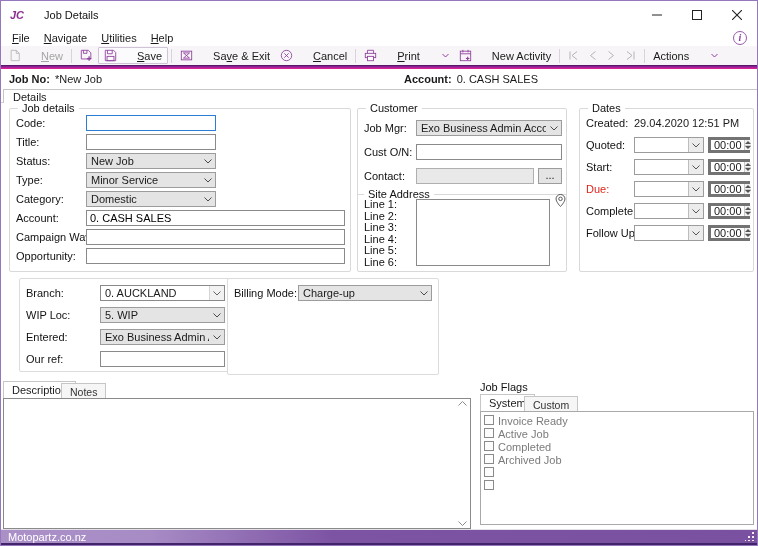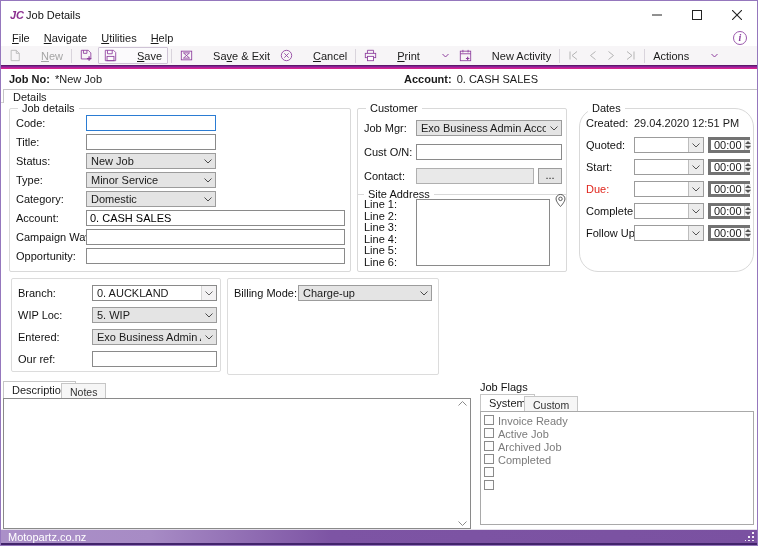--- a/index.html
+++ b/index.html
@@ -2,21 +2,21 @@
 <html><head>
 <meta charset="utf-8">
 <style>
   * { margin:0; padding:0; box-sizing:border-box; }
   html,body { background:#cfcfcf; }
   body { font-family:"Liberation Sans","DejaVu Sans",sans-serif; font-size:11px; color:#1a1a1a; }
   .window { position:relative; width:758px; height:546px; background:#fff; border:1px solid #9577bd; overflow:hidden; }
 
   
   .titlebar { height:28px; background:#fff; display:flex; align-items:center; padding-left:9px; }
-  .jc-badge { color:#8b2f8f; font-weight:bold; font-style:italic; font-size:11px; margin-right:2px; }
+  .jc-badge { color:#8b2f8f; font-weight:bold; font-style:italic; font-size:11px; margin-right:20px; }
   .win-title { font-size:11px; color:#111; }
   .win-controls { margin-left:auto; display:flex; height:100%; }
   .win-btn { width:40px; display:flex; align-items:center; justify-content:center; color:#222; }
   .win-btn svg { display:block; }
 
   
   .menubar { height:17px; background:#fff; display:flex; align-items:center; padding:0 4px; }
   .menu-item { padding:1px 7px; color:#1a1a1a; }
   .menubar .spacer { flex:1; }
   .info-icon { width:14px; height:14px; border:1px solid #9b59ad; border-radius:50%; color:#8b3f9e; font-family:"Liberation Serif",serif; font-style:italic; font-weight:bold; font-size:10px; display:flex; align-items:center; justify-content:center; margin-right:6px; }
@@ -367,21 +367,21 @@
       </div>
       <div class="addr-box" style="left:58px; top:90px; width:134px; height:67px;"></div>
       <span class="pin" style="left:196px; top:84px;">
         <svg width="13" height="15" viewBox="0 0 14 16">
             <path d="M7 1.5 a4.8 4.8 0 0 1 4.8 4.8 c0 3.2-4.8 8.2-4.8 8.2 s-4.8-5-4.8-8.2 A4.8 4.8 0 0 1 7 1.5 z" fill="none" stroke="currentColor"></path>
             <circle cx="7" cy="6.2" r="1.9" fill="none" stroke="currentColor"></circle>
           </svg>
       </span>
     </div>
 
-    <div class="groupbox" style="left:578px; top:5px; width:175px; height:164px;border-radius:19px;">
+    <div class="groupbox" style="left:578px; top:5px; width:175px; height:164px;">
       <span class="legend">Dates</span>
 
       <div class="frow" style="left:6px; top:8px;">
           <span class="flabel">Created:</span>
         </div>
       <div class="frow" style="left:54px; top:8px;">
           <span>29.04.2020 12:51 PM</span>
         </div>
 
       <div class="frow" style="left:6px; top:30px;">
@@ -493,21 +493,21 @@
             <div class="up">
               <span class="arr-up"></span>
             </div>
             <div>
               <span class="arr-dn"></span>
             </div>
           </span>
       </div>
     </div>
 
-    <div class="panel" style="left:10px; top:175px; width:210px; height:94px;">
+    <div class="panel" style="left:18px; top:175px; width:210px; height:94px;">
       <div class="frow" style="left:6px; top:8px;">
           <span class="flabel">Branch:</span>
         </div>
       <div class="combo editable" style="position:absolute; left:80px; top:6px; width:125px;">
         <span class="ctext">0. AUCKLAND</span>
         <span class="cbtn">
             <svg width="8" height="5" viewBox="0 0 8 5">
               <path d="M0.5 0.5 L4 4 L7.5 0.5" fill="none" stroke="currentColor"></path>
             </svg>
           </span>
@@ -582,25 +582,25 @@
       <div class="flagrow">
           <span class="cb"></span>
           <span class="flaglabel">Invoice Ready</span>
         </div>
       <div class="flagrow">
           <span class="cb"></span>
           <span class="flaglabel">Active Job</span>
         </div>
       <div class="flagrow">
           <span class="cb"></span>
-          <span class="flaglabel">Archived Job</span>
+          <span class="flaglabel">Completed</span>
         </div>
       <div class="flagrow">
           <span class="cb"></span>
-          <span class="flaglabel">Completed</span>
+          <span class="flaglabel">Archived Job</span>
         </div>
       <div class="flagrow">
           <span class="cb"></span>
           <span class="flaglabel"></span>
         </div>
       <div class="flagrow">
           <span class="cb"></span>
           <span class="flaglabel"></span>
         </div>
     </div>

